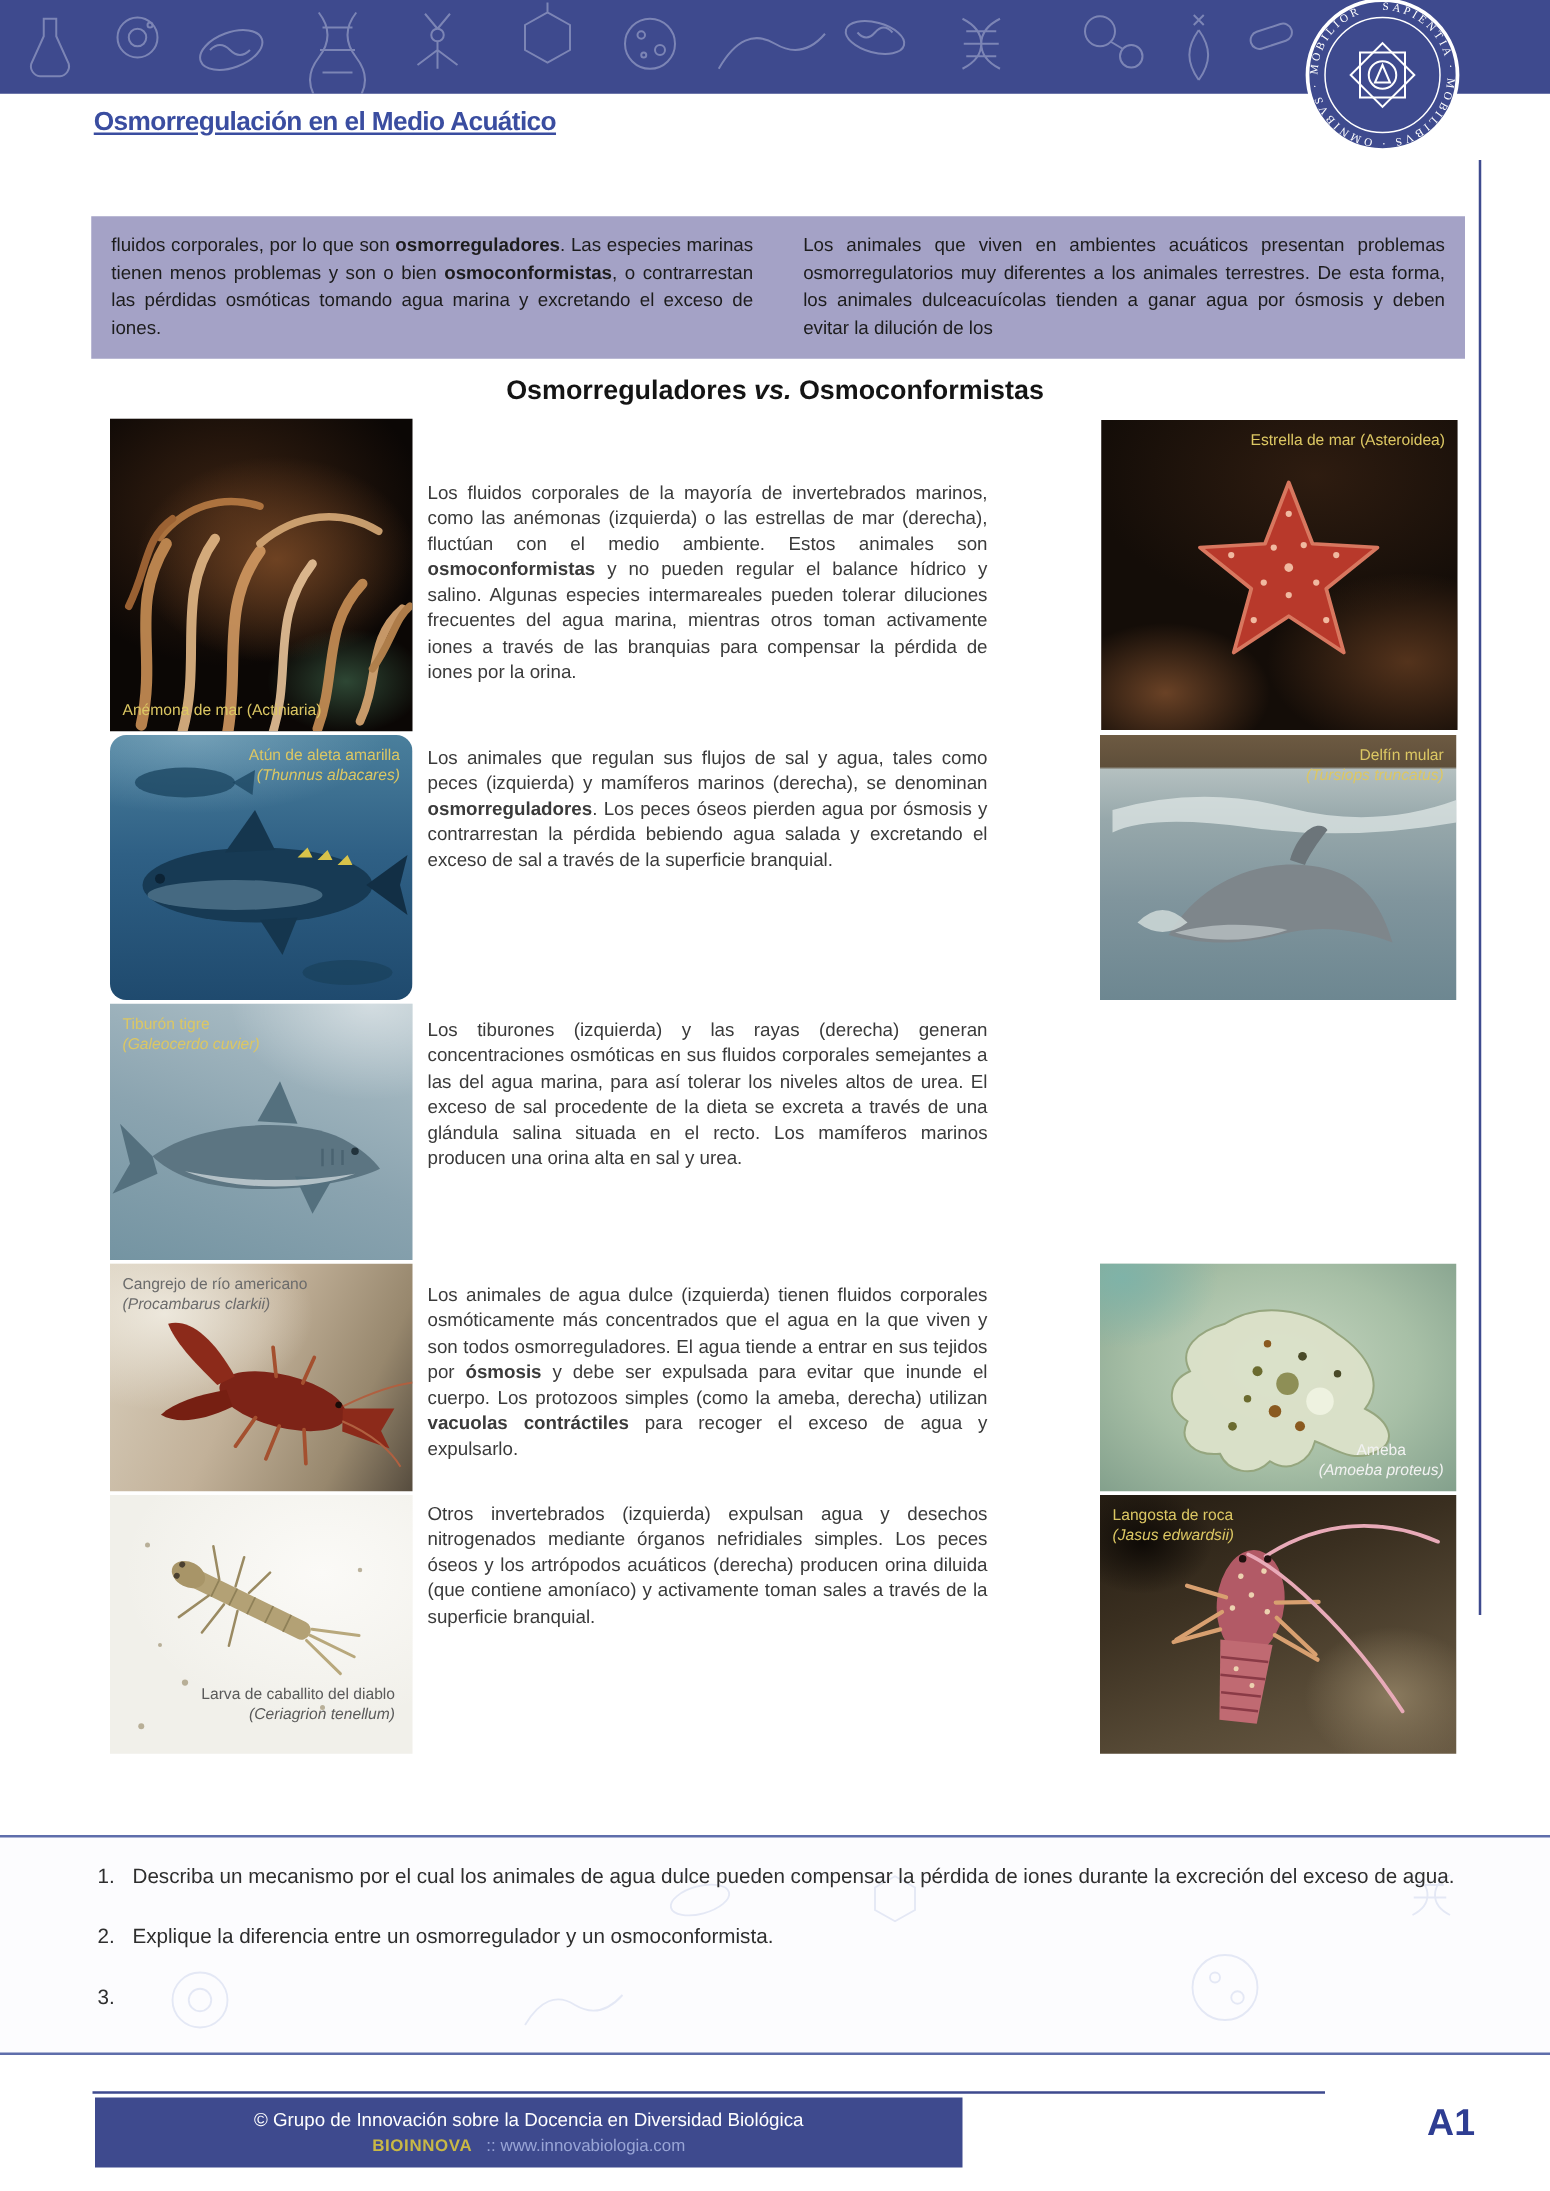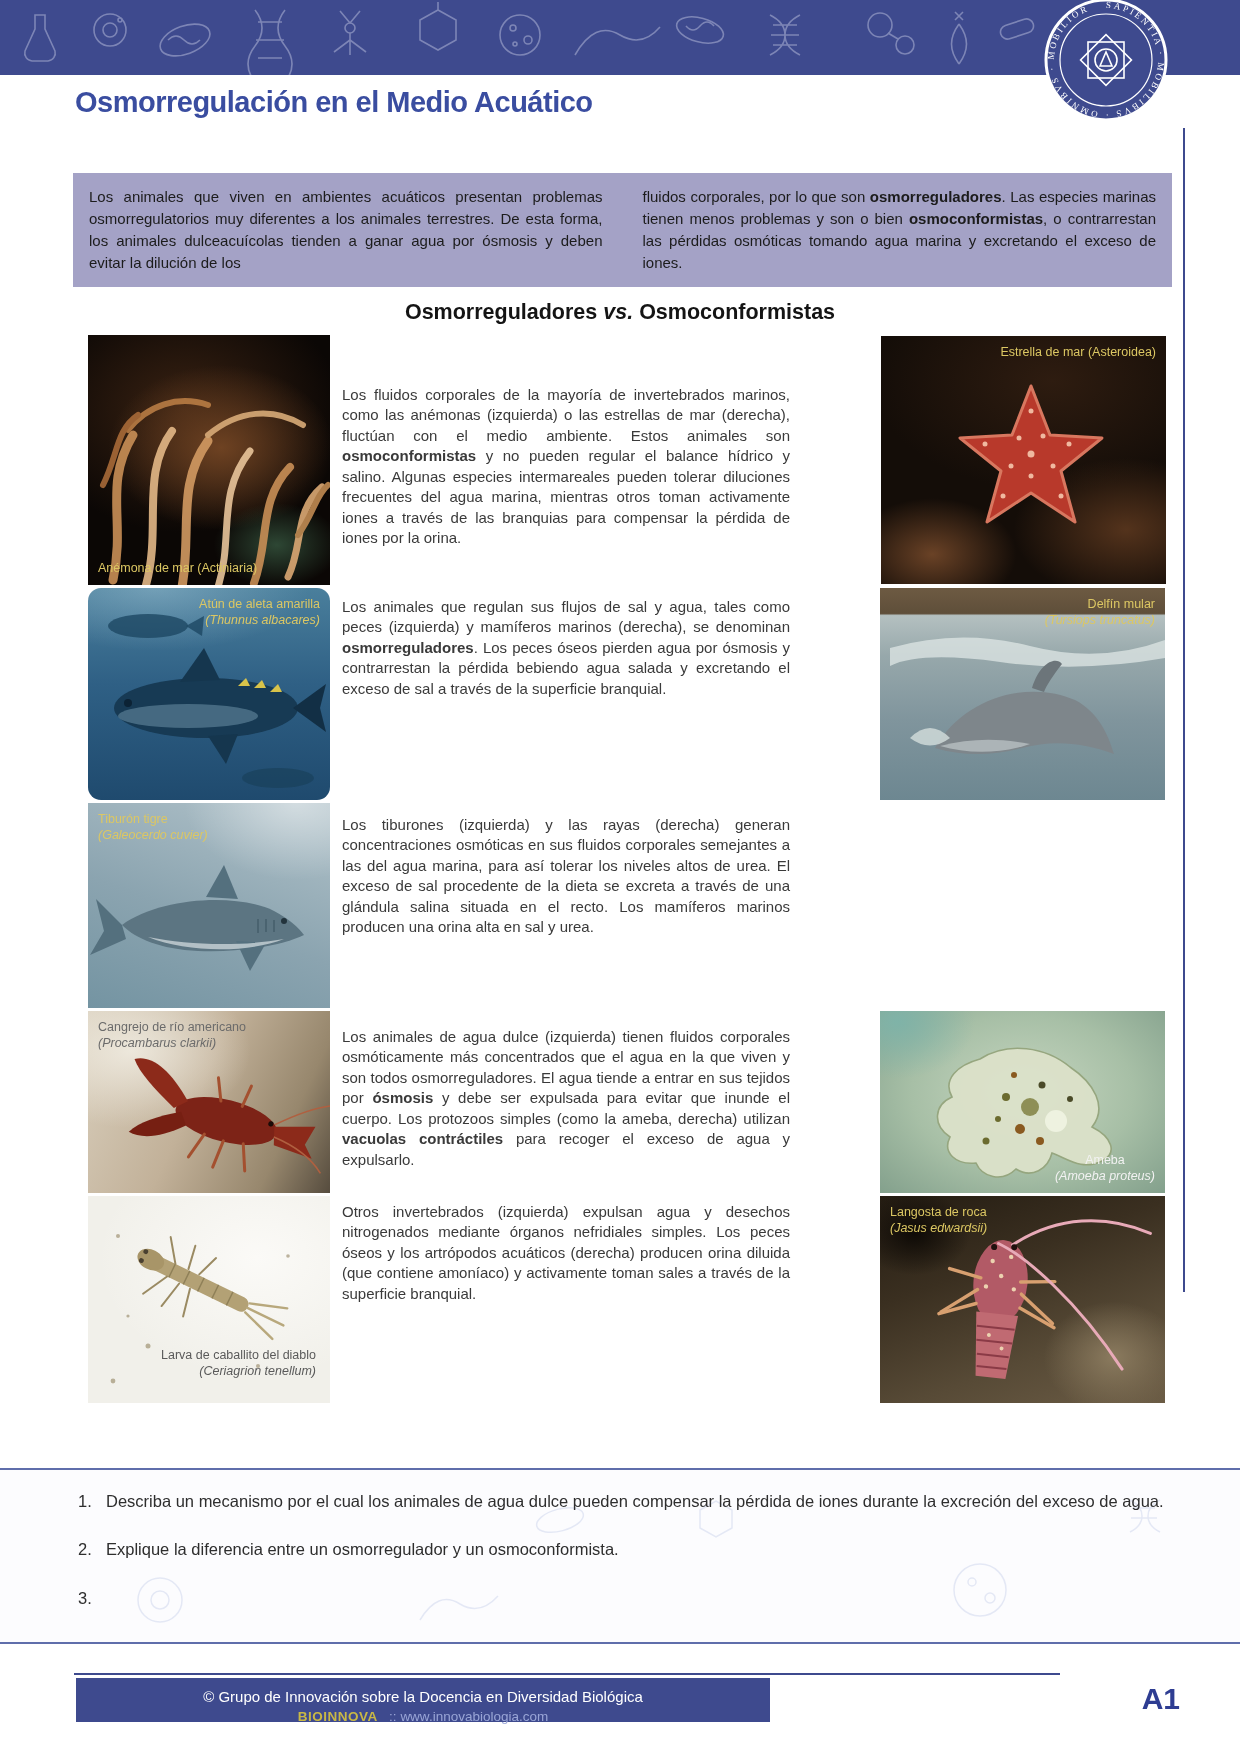--- a/index.html
+++ b/index.html
@@ -5,22 +5,22 @@
   html,body{margin:0;padding:0;background:#ffffff;}
   .page{position:relative;width:1240px;height:1753px;background:#fff;overflow:hidden;
         font-family:"Liberation Sans","DejaVu Sans",sans-serif;color:#3a3a3a;}
 
   
   .band{position:absolute;left:0;top:0;width:1240px;height:75px;background:#3e4a8e;overflow:hidden;}
   .band svg{position:absolute;left:0;top:0;}
   .logo{position:absolute;left:1040px;top:-4px;width:132px;height:132px;z-index:5;}
   .vline{position:absolute;left:1183px;top:128px;width:2px;height:1164px;background:#3e4a8e;}
 
-  .title{position:absolute;left:75px;top:86px;margin:0;font-size:29px;font-weight:bold;
-         color:#3a4da0;letter-spacing:-.5px;}
+  .title{position:absolute;left:75px;top:86px;margin:0;font-size:21px;font-weight:bold;
+         color:#3a4da0;letter-spacing:-.5px;text-decoration:underline;}
 
   
   .intro{position:absolute;left:73px;top:173px;width:1099px;box-sizing:border-box;
          background:#a4a2c6;padding:13px 16px;display:flex;gap:40px;}
   .intro .col{flex:1;font-size:15px;line-height:1.47;color:#1c1c1c;text-align:justify;}
 
   
   .section-title{position:absolute;left:0;top:300px;width:1240px;text-align:center;margin:0;
                  font-size:21.5px;font-weight:bold;color:#141414;}
 
@@ -89,21 +89,21 @@
   .questions{position:absolute;left:0;top:1468px;width:1240px;height:176px;box-sizing:border-box;
              border-top:2px solid #5f6eab;border-bottom:2px solid #5f6eab;
              background:#fcfcfe;padding:20px 60px 0 76px;}
   .questions .doodles{position:absolute;left:0;top:0;z-index:0;}
   .question{position:relative;padding-left:30px;margin-bottom:26px;
             font-size:16.5px;line-height:1.35;color:#2e2e2e;z-index:1;}
   .qnum{position:absolute;left:2px;top:0;}
 
   
   .footer-line{position:absolute;left:74px;top:1673px;width:986px;height:2px;background:#3e4a8e;}
-  .footer-box{position:absolute;left:76px;top:1678px;width:694px;height:44px;box-sizing:border-box;
+  .footer-box{position:absolute;left:76px;top:1678px;width:694px;height:56px;box-sizing:border-box;
               background:#3e4a8e;text-align:center;padding-top:9px;}
   .footer-copy{color:#ffffff;font-size:15px;line-height:1.3;}
   .footer-sub{font-size:13.5px;margin-top:2px;}
   .brand{color:#c9b845;font-weight:bold;letter-spacing:.5px;}
   .sep{color:#99a5d6;}
   .url{color:#99a5d6;}
   .page-code{position:absolute;right:60px;top:1682px;font-size:30px;font-weight:bold;color:#2e3d92;}
 </style>
 </head>
 <body>
@@ -158,22 +158,22 @@
         <path d="M60 70 l6 -14 l6 14 z"></path>
       </g>
     </svg>
   </div>
 
   <div class="vline"></div>
 
   <h1 class="title">Osmorregulación en el Medio Acuático</h1>
 
   <section class="intro">
+    <div class="col"><span>fluidos corporales, por lo que son </span><span style="font-weight: bold;">osmorreguladores</span><span>. Las especies marinas tienen menos problemas y son o bien </span><span style="font-weight: bold;">osmoconformistas</span><span>, o contrarrestan las pérdidas osmóticas tomando agua marina y excretando el exceso de iones.</span></div>
     <div class="col"><span>Los animales que viven en ambientes acuáticos presentan problemas osmorregulatorios muy diferentes a los animales terrestres. De esta forma, los animales dulceacuícolas tienden a ganar agua por ósmosis y deben evitar la dilución de los</span></div>
-    <div class="col"><span>fluidos corporales, por lo que son </span><span style="font-weight: bold;">osmorreguladores</span><span>. Las especies marinas tienen menos problemas y son o bien </span><span style="font-weight: bold;">osmoconformistas</span><span>, o contrarrestan las pérdidas osmóticas tomando agua marina y excretando el exceso de iones.</span></div>
   </section>
 
   <h2 class="section-title"><span>Osmorreguladores </span><span style="font-style: italic;">vs.</span><span> Osmoconformistas</span></h2>
 
   <main class="grid">
 
     <div class="row r1">
       <figure class="ph ph-l ph-anemone" style="margin:0">
         <svg width="242" height="250" viewBox="0 0 242 250">
           <g fill="none" stroke-linecap="round" opacity=".9">

